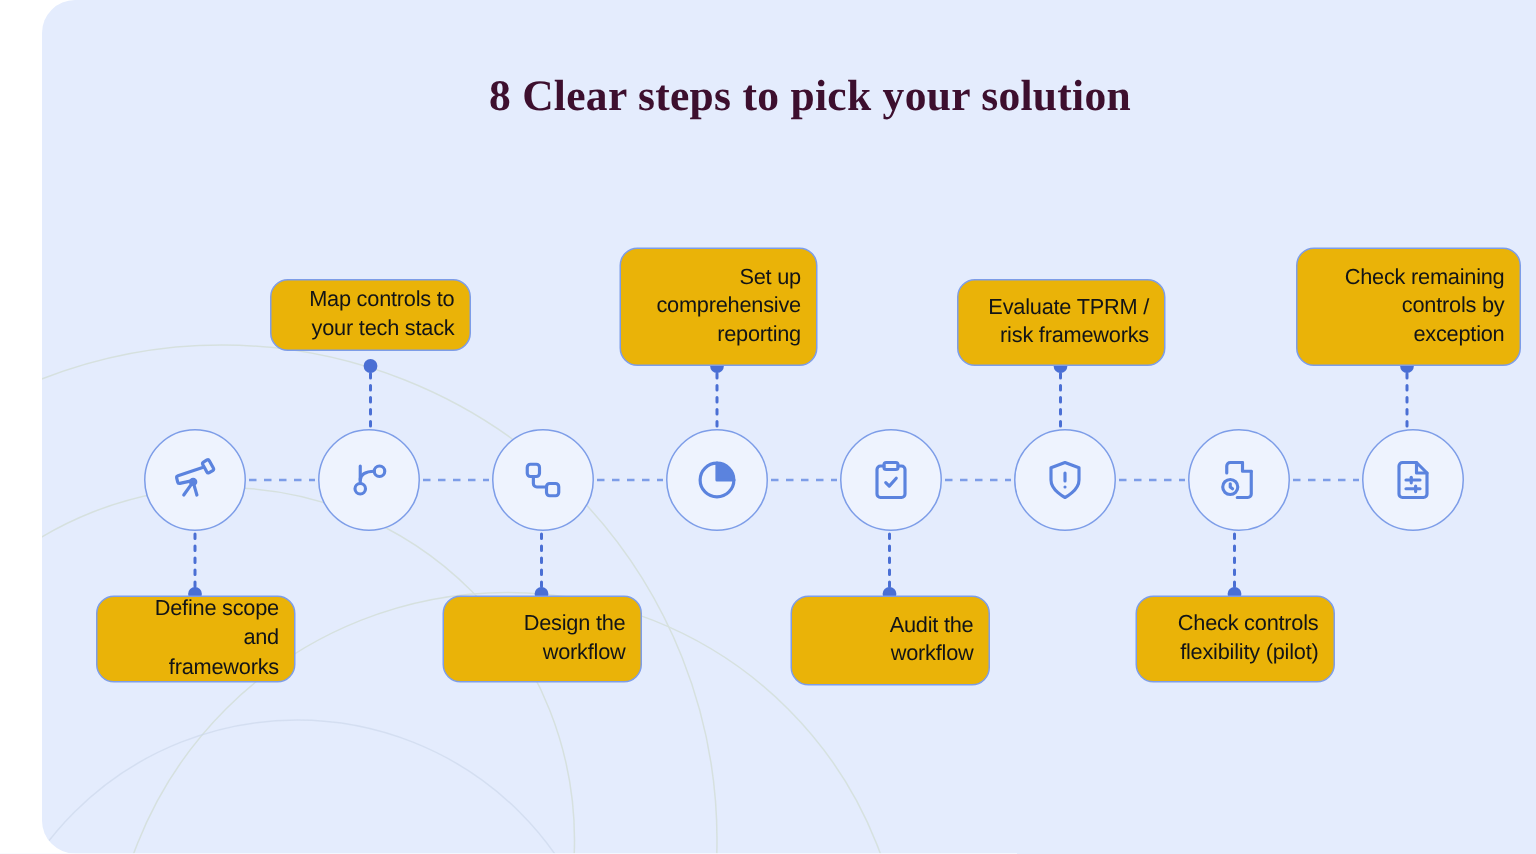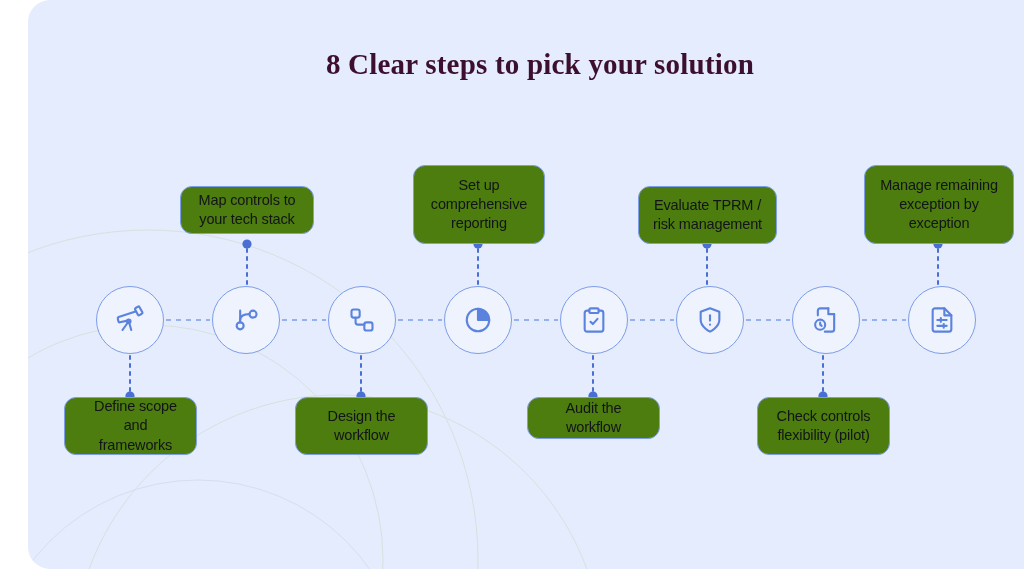--- a/index.html
+++ b/index.html
@@ -65,27 +65,27 @@
     justify-content: center;
   }
   .node svg {
     display: block;
   }
 
   
   .label-box {
     position: absolute;
     box-sizing: border-box;
-    background: #4d7c0f;
+    background: #eab308;
     border: 1.3px solid #7d9de8;
     border-radius: 12px;
     display: flex;
     align-items: center;
     justify-content: center;
-    text-align: center;
+    text-align: right;
     color: #121417;
     font-size: 14.5px;
     line-height: 1.32;
     padding: 8px 10px;
     letter-spacing: -0.15px;
   }
 </style>
 </head>
 <body>
 
@@ -228,21 +228,21 @@
   </div>
 
   <div class="label-box" style="left:36px; top:397px; width:133px; height:58px;padding-left:20px;">Define scope and frameworks</div>
 
   <div class="label-box" style="left:152px; top:186px; width:134px; height:48px;">Map controls to your tech stack</div>
 
   <div class="label-box" style="left:267px; top:397px; width:133px; height:58px;">Design the workflow</div>
 
   <div class="label-box" style="left:385px; top:165px; width:132px; height:79px;">Set up comprehensive reporting</div>
 
-  <div class="label-box" style="left:499px; top:397px; width:133px; height:42px;">Audit the workflow</div>
-
-  <div class="label-box" style="left:610px; top:186px; width:139px; height:58px;">Evaluate TPRM / risk management</div>
+  <div class="label-box" style="left:499px; top:397px; width:133px; height:60px;">Audit the workflow</div>
+
+  <div class="label-box" style="left:610px; top:186px; width:139px; height:58px;">Evaluate TPRM / risk frameworks</div>
 
   <div class="label-box" style="left:729px; top:397px; width:133px; height:58px;">Check controls flexibility (pilot)</div>
 
-  <div class="label-box" style="left:836px; top:165px; width:150px; height:79px;">Manage remaining exception by exception</div>
+  <div class="label-box" style="left:836px; top:165px; width:150px; height:79px;">Check remaining controls by exception</div>
 
 </div>
 
 </body></html>

